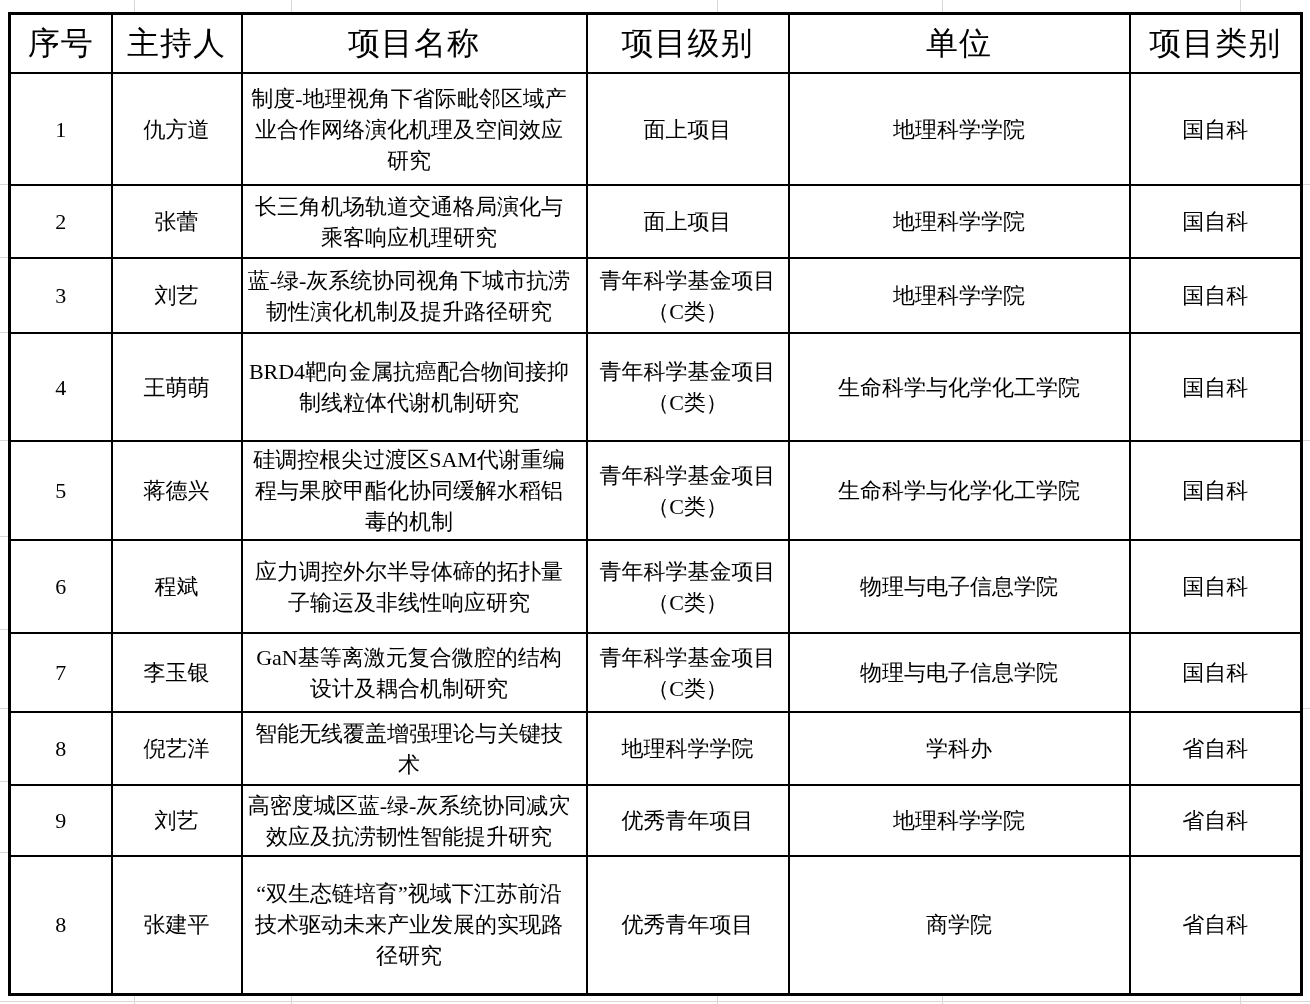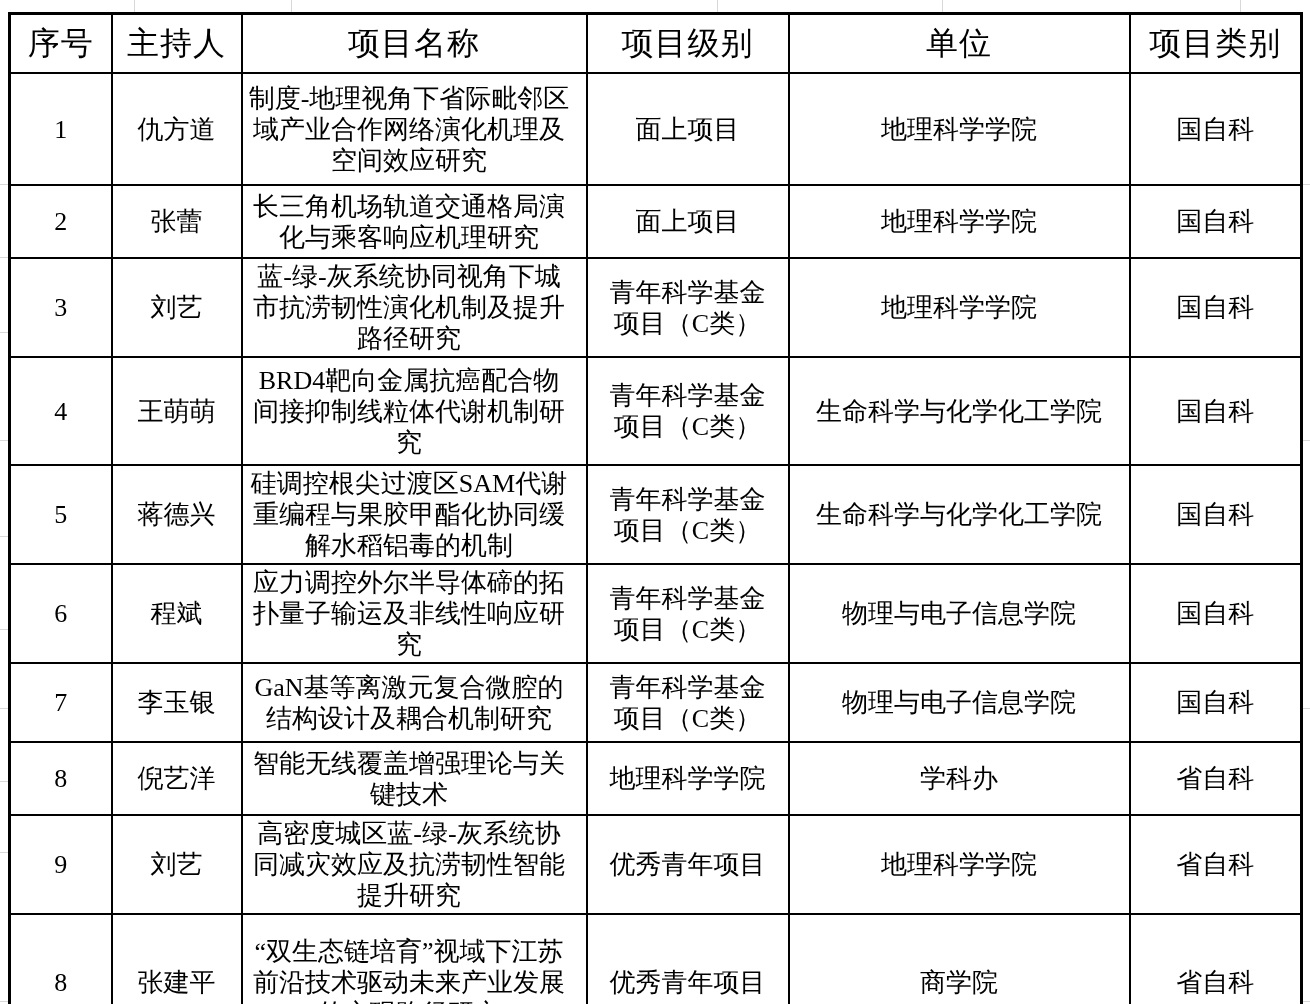--- a/index.html
+++ b/index.html
@@ -45,21 +45,21 @@
     border: 3px solid #000000;
   }
   th {
     font-size: 32px;
     font-weight: normal;
     height: 57px;
     padding: 0 2px;
     letter-spacing: 1px;
   }
   td {
-    font-size: 26px;
+    font-size: 22px;
     line-height: 31px;
     padding: 2px 4px;
   }
   td.name-cell {
     text-align: left;
     padding: 2px 14px 2px 4px;
   }
   td.cat-cell {
     padding: 2px 12px;
   }

